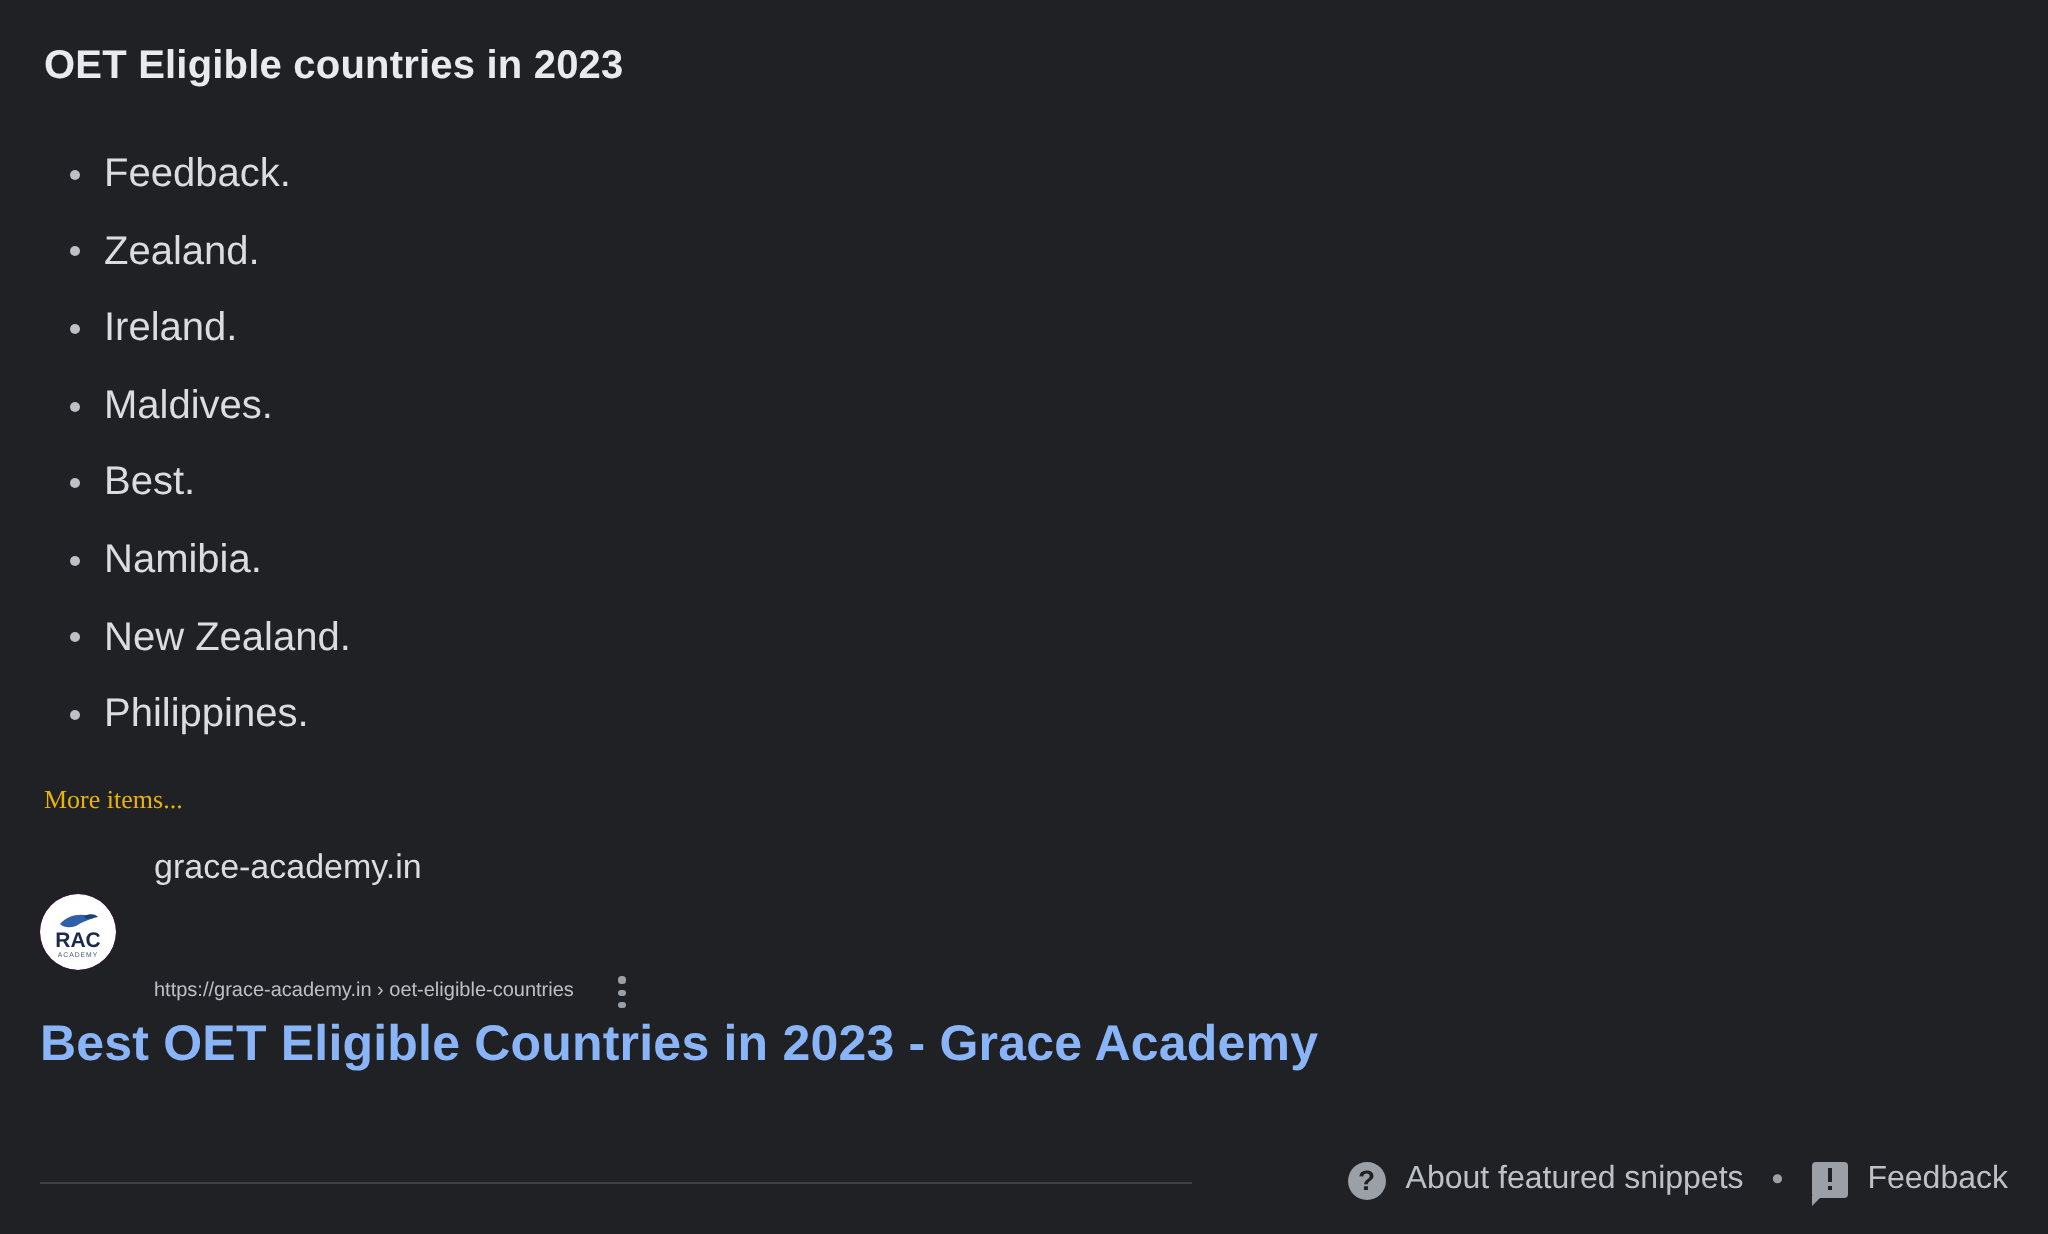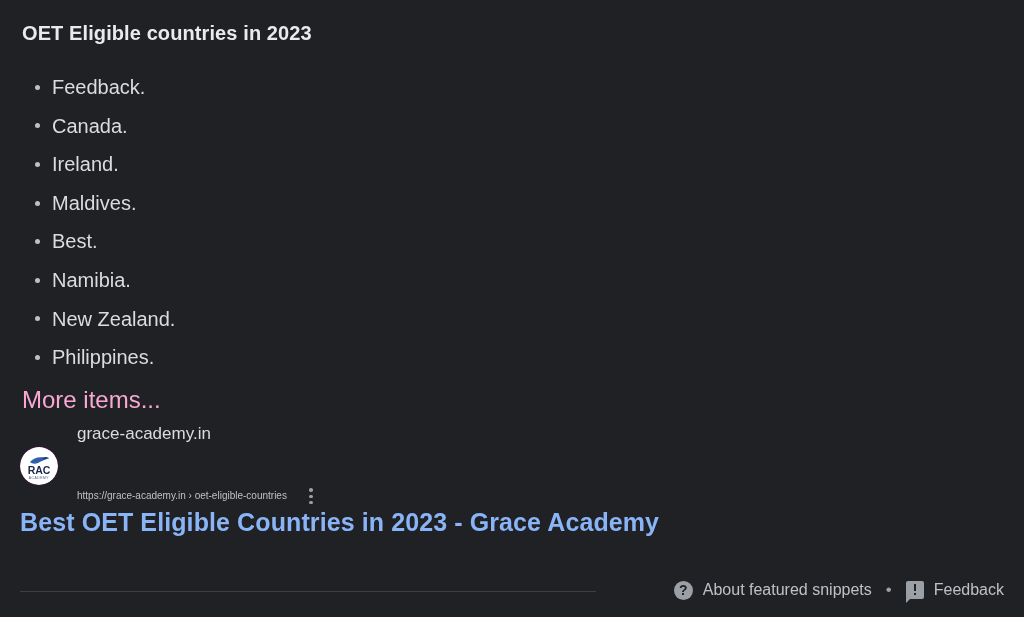--- a/index.html
+++ b/index.html
@@ -64,25 +64,26 @@
     border-radius: 50%;
     background: #bdc1c6;
     display: block;
   }
 
   
   .more-items {
     display: inline-block;
     margin-top: 11px;
     margin-left: 22px;
-    font-size: 24px;
+    font-size: 13px;
     line-height: 24px;
-    color: #f9a8d4;
+    color: #eab308;
     text-decoration: none;
     cursor: pointer;
+    font-family: Liberation Serif, serif;
   }
 
   
   .result-block {
     margin-top: 32px;
     padding-left: 20px;
   }
   .source-row {
     display: flex;
     align-items: center;
@@ -253,21 +254,21 @@
 
   <h2 class="snippet-title">OET Eligible countries in 2023</h2>
 
   <ul class="country-list">
     <li class="country-item">
       <span class="bullet"></span>
       <span>Feedback.</span>
     </li>
     <li class="country-item">
       <span class="bullet"></span>
-      <span>Canada.</span>
+      <span>Zealand.</span>
     </li>
     <li class="country-item">
       <span class="bullet"></span>
       <span>Ireland.</span>
     </li>
     <li class="country-item">
       <span class="bullet"></span>
       <span>Maldives.</span>
     </li>
     <li class="country-item">

